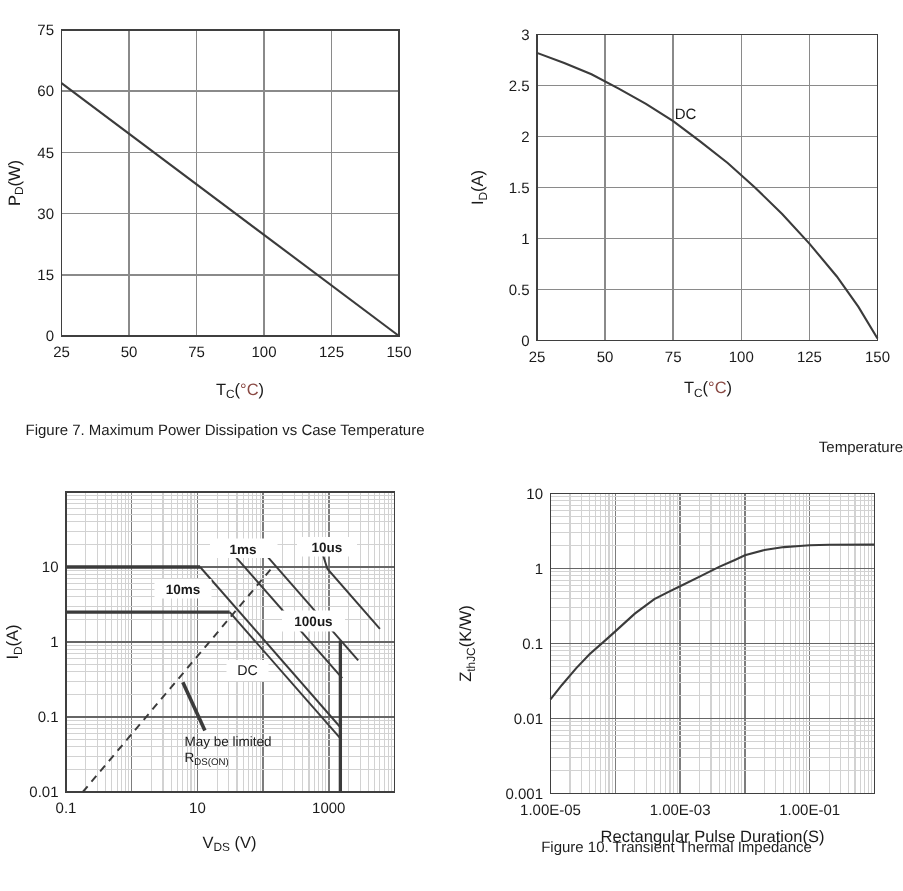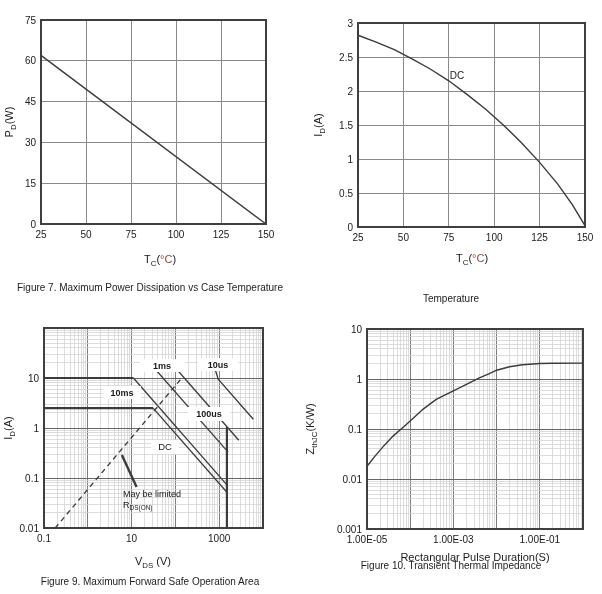--- a/index.html
+++ b/index.html
@@ -80,21 +80,21 @@
         <text x="53" y="196.5" text-anchor="end" font-size="10">0.5</text>
         <text x="53" y="162.5" text-anchor="end" font-size="10">1</text>
         <text x="53" y="128.5" text-anchor="end" font-size="10">1.5</text>
         <text x="53" y="94.5" text-anchor="end" font-size="10">2</text>
         <text x="53" y="60.5" text-anchor="end" font-size="10">2.5</text>
         <text x="53" y="26.5" text-anchor="end" font-size="10">3</text>
         <text x="172" y="262" text-anchor="middle" font-size="11"><tspan dy="0">T</tspan><tspan dy="2.6399999999999997" font-size="7.92">C</tspan><tspan dy="-2.6399999999999997">(</tspan><tspan dy="0" fill="#8a4a44">°C</tspan><tspan dy="0">)</tspan></text>
         <text x="22" y="125" text-anchor="middle" font-size="11" transform="rotate(-90 22 125)"><tspan dy="0">I</tspan><tspan dy="2.6399999999999997" font-size="7.92">D</tspan><tspan dy="-2.6399999999999997">(A)</tspan></text>
         <text x="157" y="79" text-anchor="middle" font-size="10" font-weight="normal">DC</text>
       </svg>
-    <figcaption class="cap" style="top:293px;">Temperature</figcaption>
+    <figcaption class="cap" style="top:293px;text-align:right;">Temperature</figcaption>
   </figure>
 
   <figure class="fig" style="left:0;top:300px;width:300px;height:294px;">
     <svg class="chart" width="300" height="272" viewBox="0 0 300 272">
         <g shape-rendering="crispEdges" fill="none">
           <line x1="44" y1="28" x2="44" y2="228" stroke="#7d7d7d" stroke-width="1"></line>
           <line x1="57.18511381008238" y1="28" x2="57.18511381008238" y2="228" stroke="#d2d2d2" stroke-width="0.75"></line>
           <line x1="64.89791095672122" y1="28" x2="64.89791095672122" y2="228" stroke="#d2d2d2" stroke-width="0.75"></line>
           <line x1="70.37022762016475" y1="28" x2="70.37022762016475" y2="228" stroke="#d2d2d2" stroke-width="0.75"></line>
           <line x1="74.61488618991763" y1="28" x2="74.61488618991763" y2="228" stroke="#d2d2d2" stroke-width="0.75"></line>
@@ -203,21 +203,20 @@
         <text x="162" y="69" text-anchor="middle" font-size="9" font-weight="bold">1ms</text>
         <rect x="198" y="58" width="40" height="13" fill="#ffffff"></rect>
         <text x="218" y="68" text-anchor="middle" font-size="9" font-weight="bold">10us</text>
         <rect x="188" y="107" width="42" height="14" fill="#ffffff"></rect>
         <text x="209" y="117" text-anchor="middle" font-size="9" font-weight="bold">100us</text>
         <rect x="151" y="140" width="28" height="14" fill="#ffffff"></rect>
         <text x="165" y="150" text-anchor="middle" font-size="9.5" font-weight="normal">DC</text>
         <text x="123" y="197" text-anchor="start" font-size="9" font-weight="normal">May be limited</text>
         <text x="123" y="208" text-anchor="start" font-size="9" font-weight="normal"><tspan dy="0">R</tspan><tspan dy="2.16" font-size="6.4799999999999995">DS(ON)</tspan></text>
       </svg>
-    <figcaption class="cap" style="top:276px;">Figure 9. Maximum Forward Safe Operation Area</figcaption>
   </figure>
 
   <figure class="fig" style="left:300px;top:300px;width:302px;height:294px;">
     <svg class="chart" width="302" height="272" viewBox="0 0 302 272">
         <g shape-rendering="crispEdges" fill="none">
           <line x1="67" y1="29" x2="67" y2="229" stroke="#7d7d7d" stroke-width="1"></line>
           <line x1="80.00449581268398" y1="29" x2="80.00449581268398" y2="229" stroke="#d2d2d2" stroke-width="0.75"></line>
           <line x1="87.61163820388943" y1="29" x2="87.61163820388943" y2="229" stroke="#d2d2d2" stroke-width="0.75"></line>
           <line x1="93.00899162536798" y1="29" x2="93.00899162536798" y2="229" stroke="#d2d2d2" stroke-width="0.75"></line>
           <line x1="97.195504187316" y1="29" x2="97.195504187316" y2="229" stroke="#d2d2d2" stroke-width="0.75"></line>

